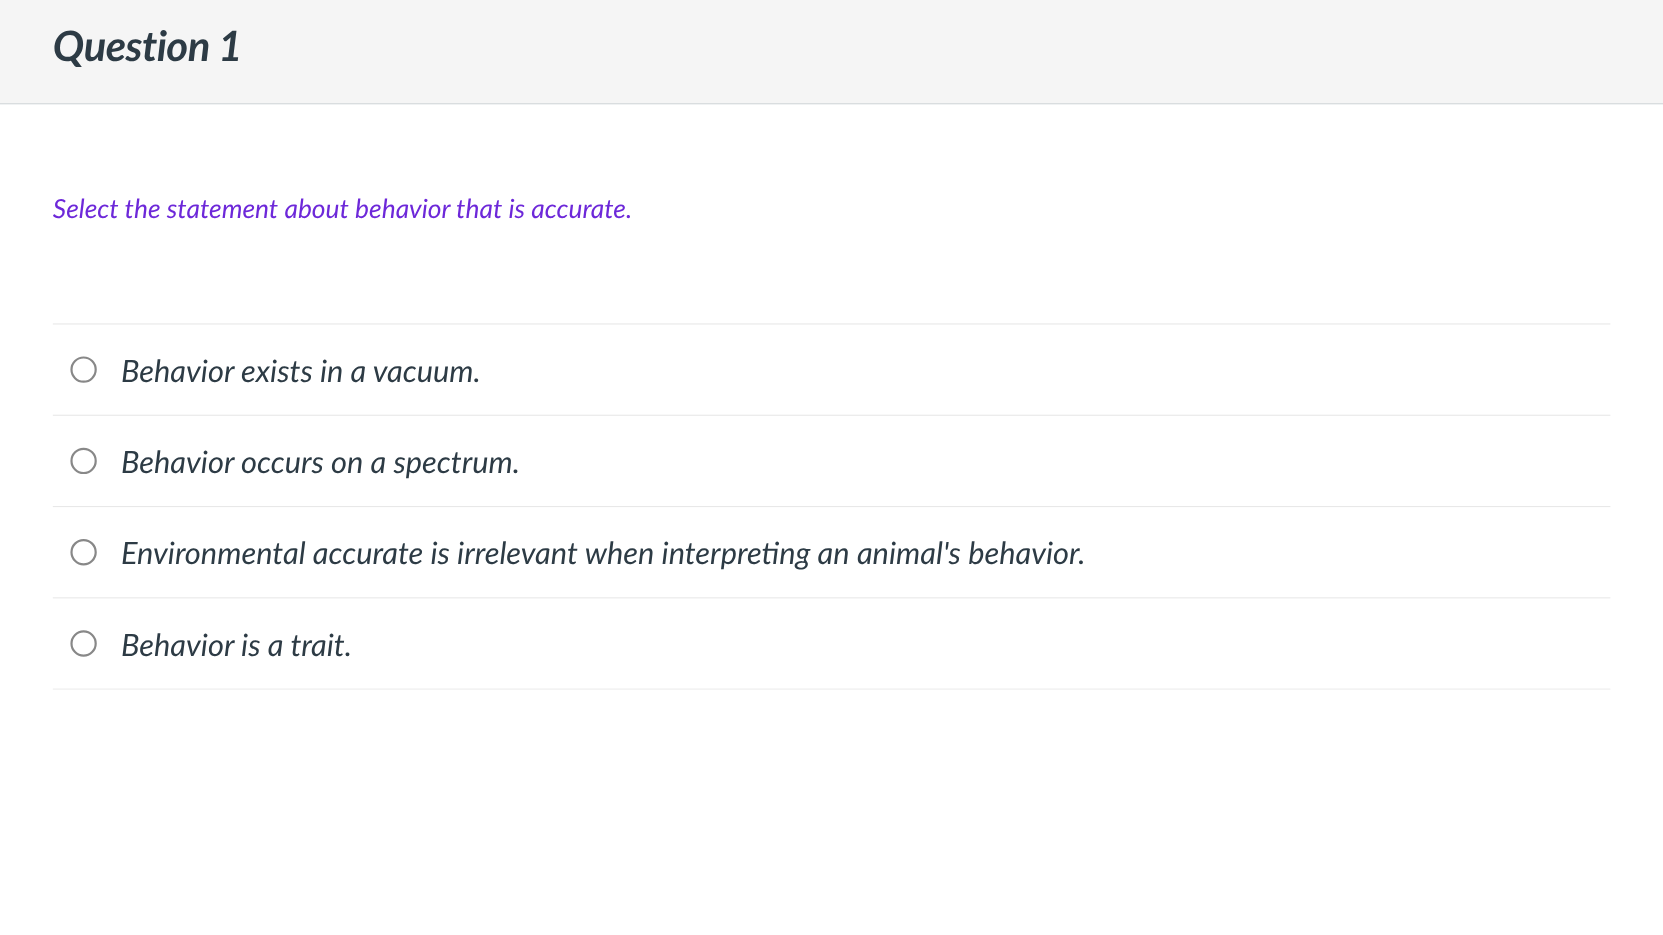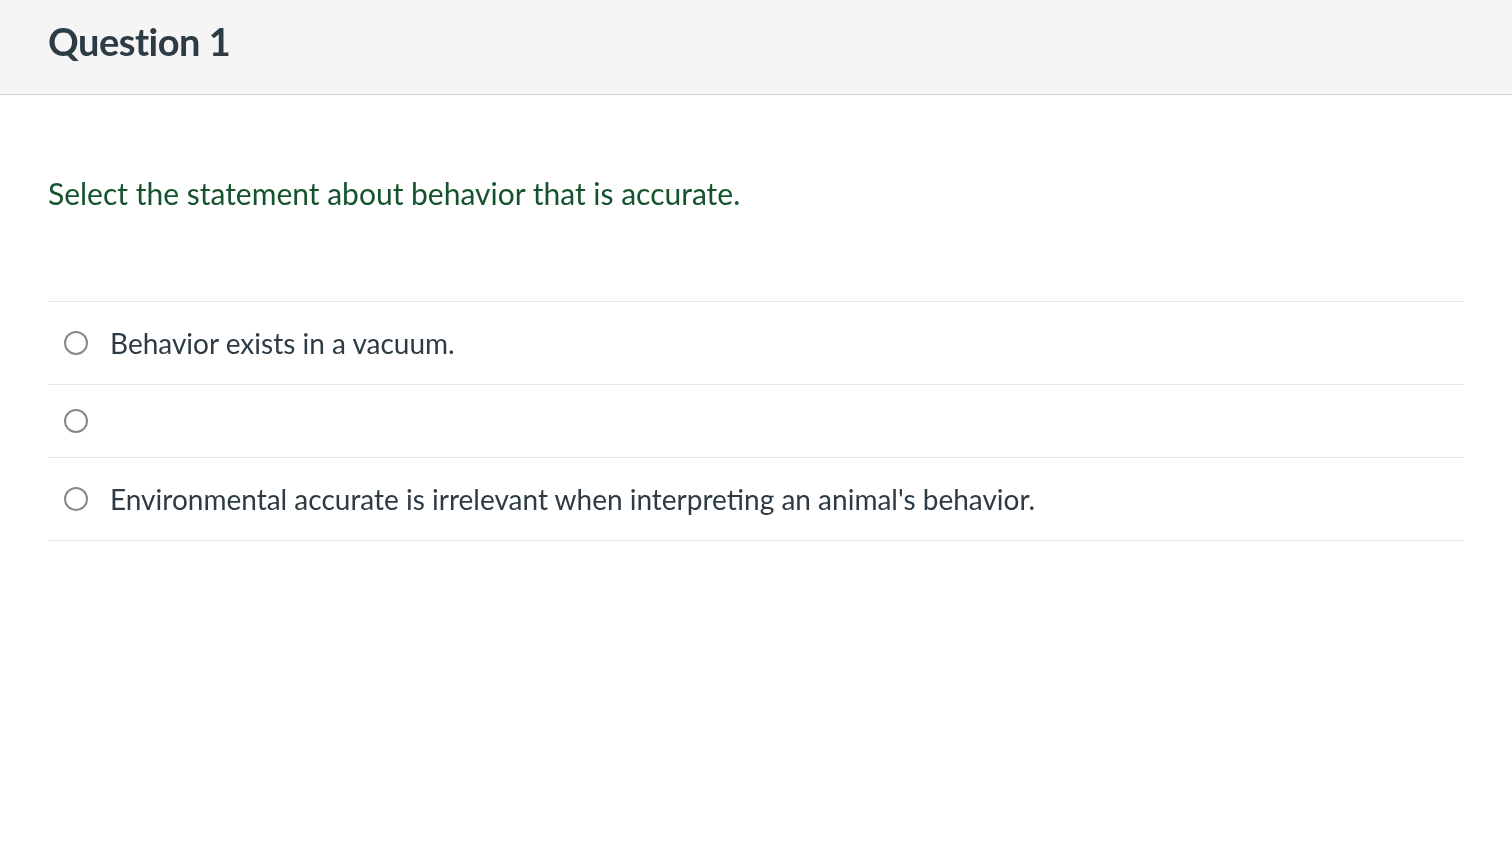--- a/index.html
+++ b/index.html
@@ -1,18 +1,19 @@
 <!DOCTYPE html>
 <html><head>
   <meta charset="utf-8">
   <style>
     * {
       margin: 0;
       padding: 0;
       box-sizing: border-box;
+      font-style: italic;
     }
     body {
       font-family: "Lato", "Helvetica Neue", Helvetica, Arial, sans-serif;
       background: #ffffff;
       color: #2d3b45;
       width: 1512px;
     }
     .header {
       background: #f5f5f5;
       border-bottom: 1px solid #c7cdd1;
@@ -22,23 +23,23 @@
       font-size: 38px;
       font-weight: 700;
       color: #2d3b45;
       letter-spacing: -0.5px;
     }
     .content {
       padding: 80px 48px 0 48px;
       background: #ffffff;
     }
     .prompt {
-      font-size: 30px;
+      font-size: 24px;
       font-weight: 400;
-      color: #14532d;
+      color: #6d28d9;
       margin-bottom: 90px;
     }
     .options {
       border-top: 1px solid #e8e8e8;
       text-align: center;
     }
     .option-row {
       display: flex;
       align-items: center;
       padding: 24px 16px 24px 16px;
@@ -72,23 +73,28 @@
 
   <div class="options">
 
     <div class="option-row">
       <span class="radio-circle"></span>
       <span class="option-label">Behavior exists in a vacuum.</span>
     </div>
 
     <div class="option-row">
       <span class="radio-circle"></span>
+      <span class="option-label">Behavior occurs on a spectrum.</span>
     </div>
 
 
     <div class="option-row">
       <span class="radio-circle"></span>
       <span class="option-label">Environmental accurate is irrelevant when interpreting an animal's behavior.</span>
     </div>
 
+    <div class="option-row">
+      <span class="radio-circle"></span>
+      <span class="option-label">Behavior is a trait.</span>
+    </div>
 
   </div>
 </div>
 
 </body></html>

